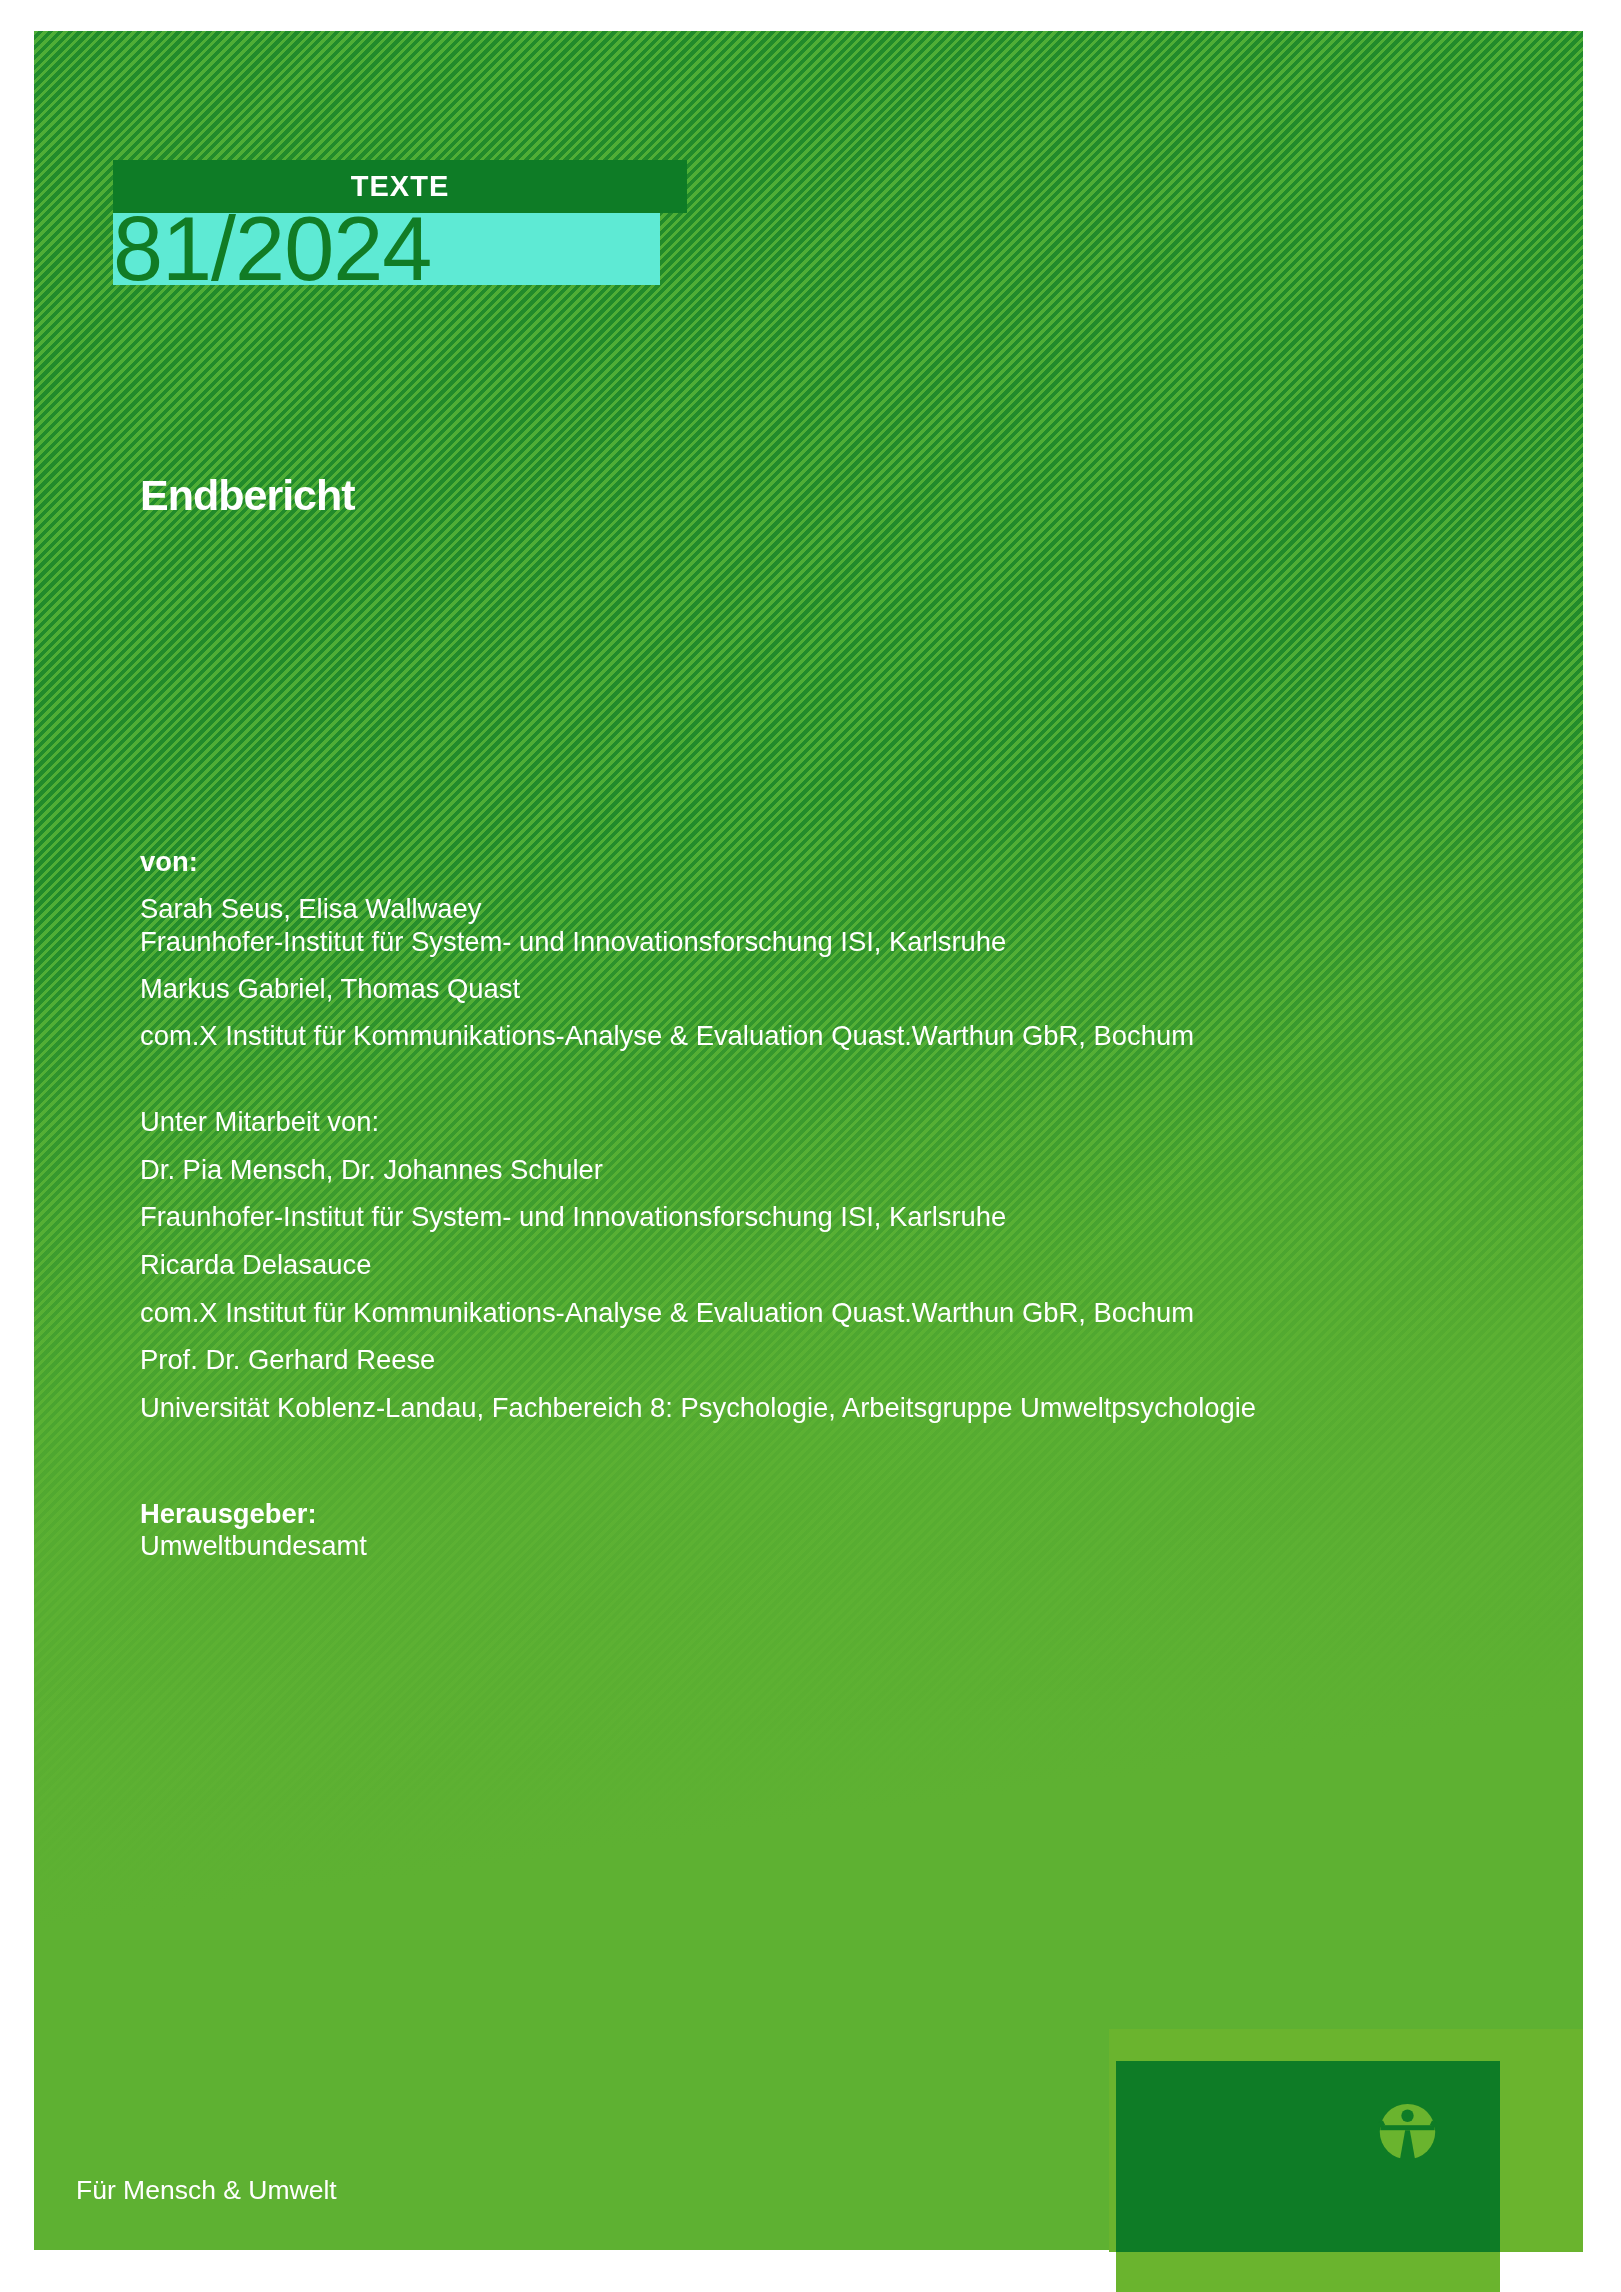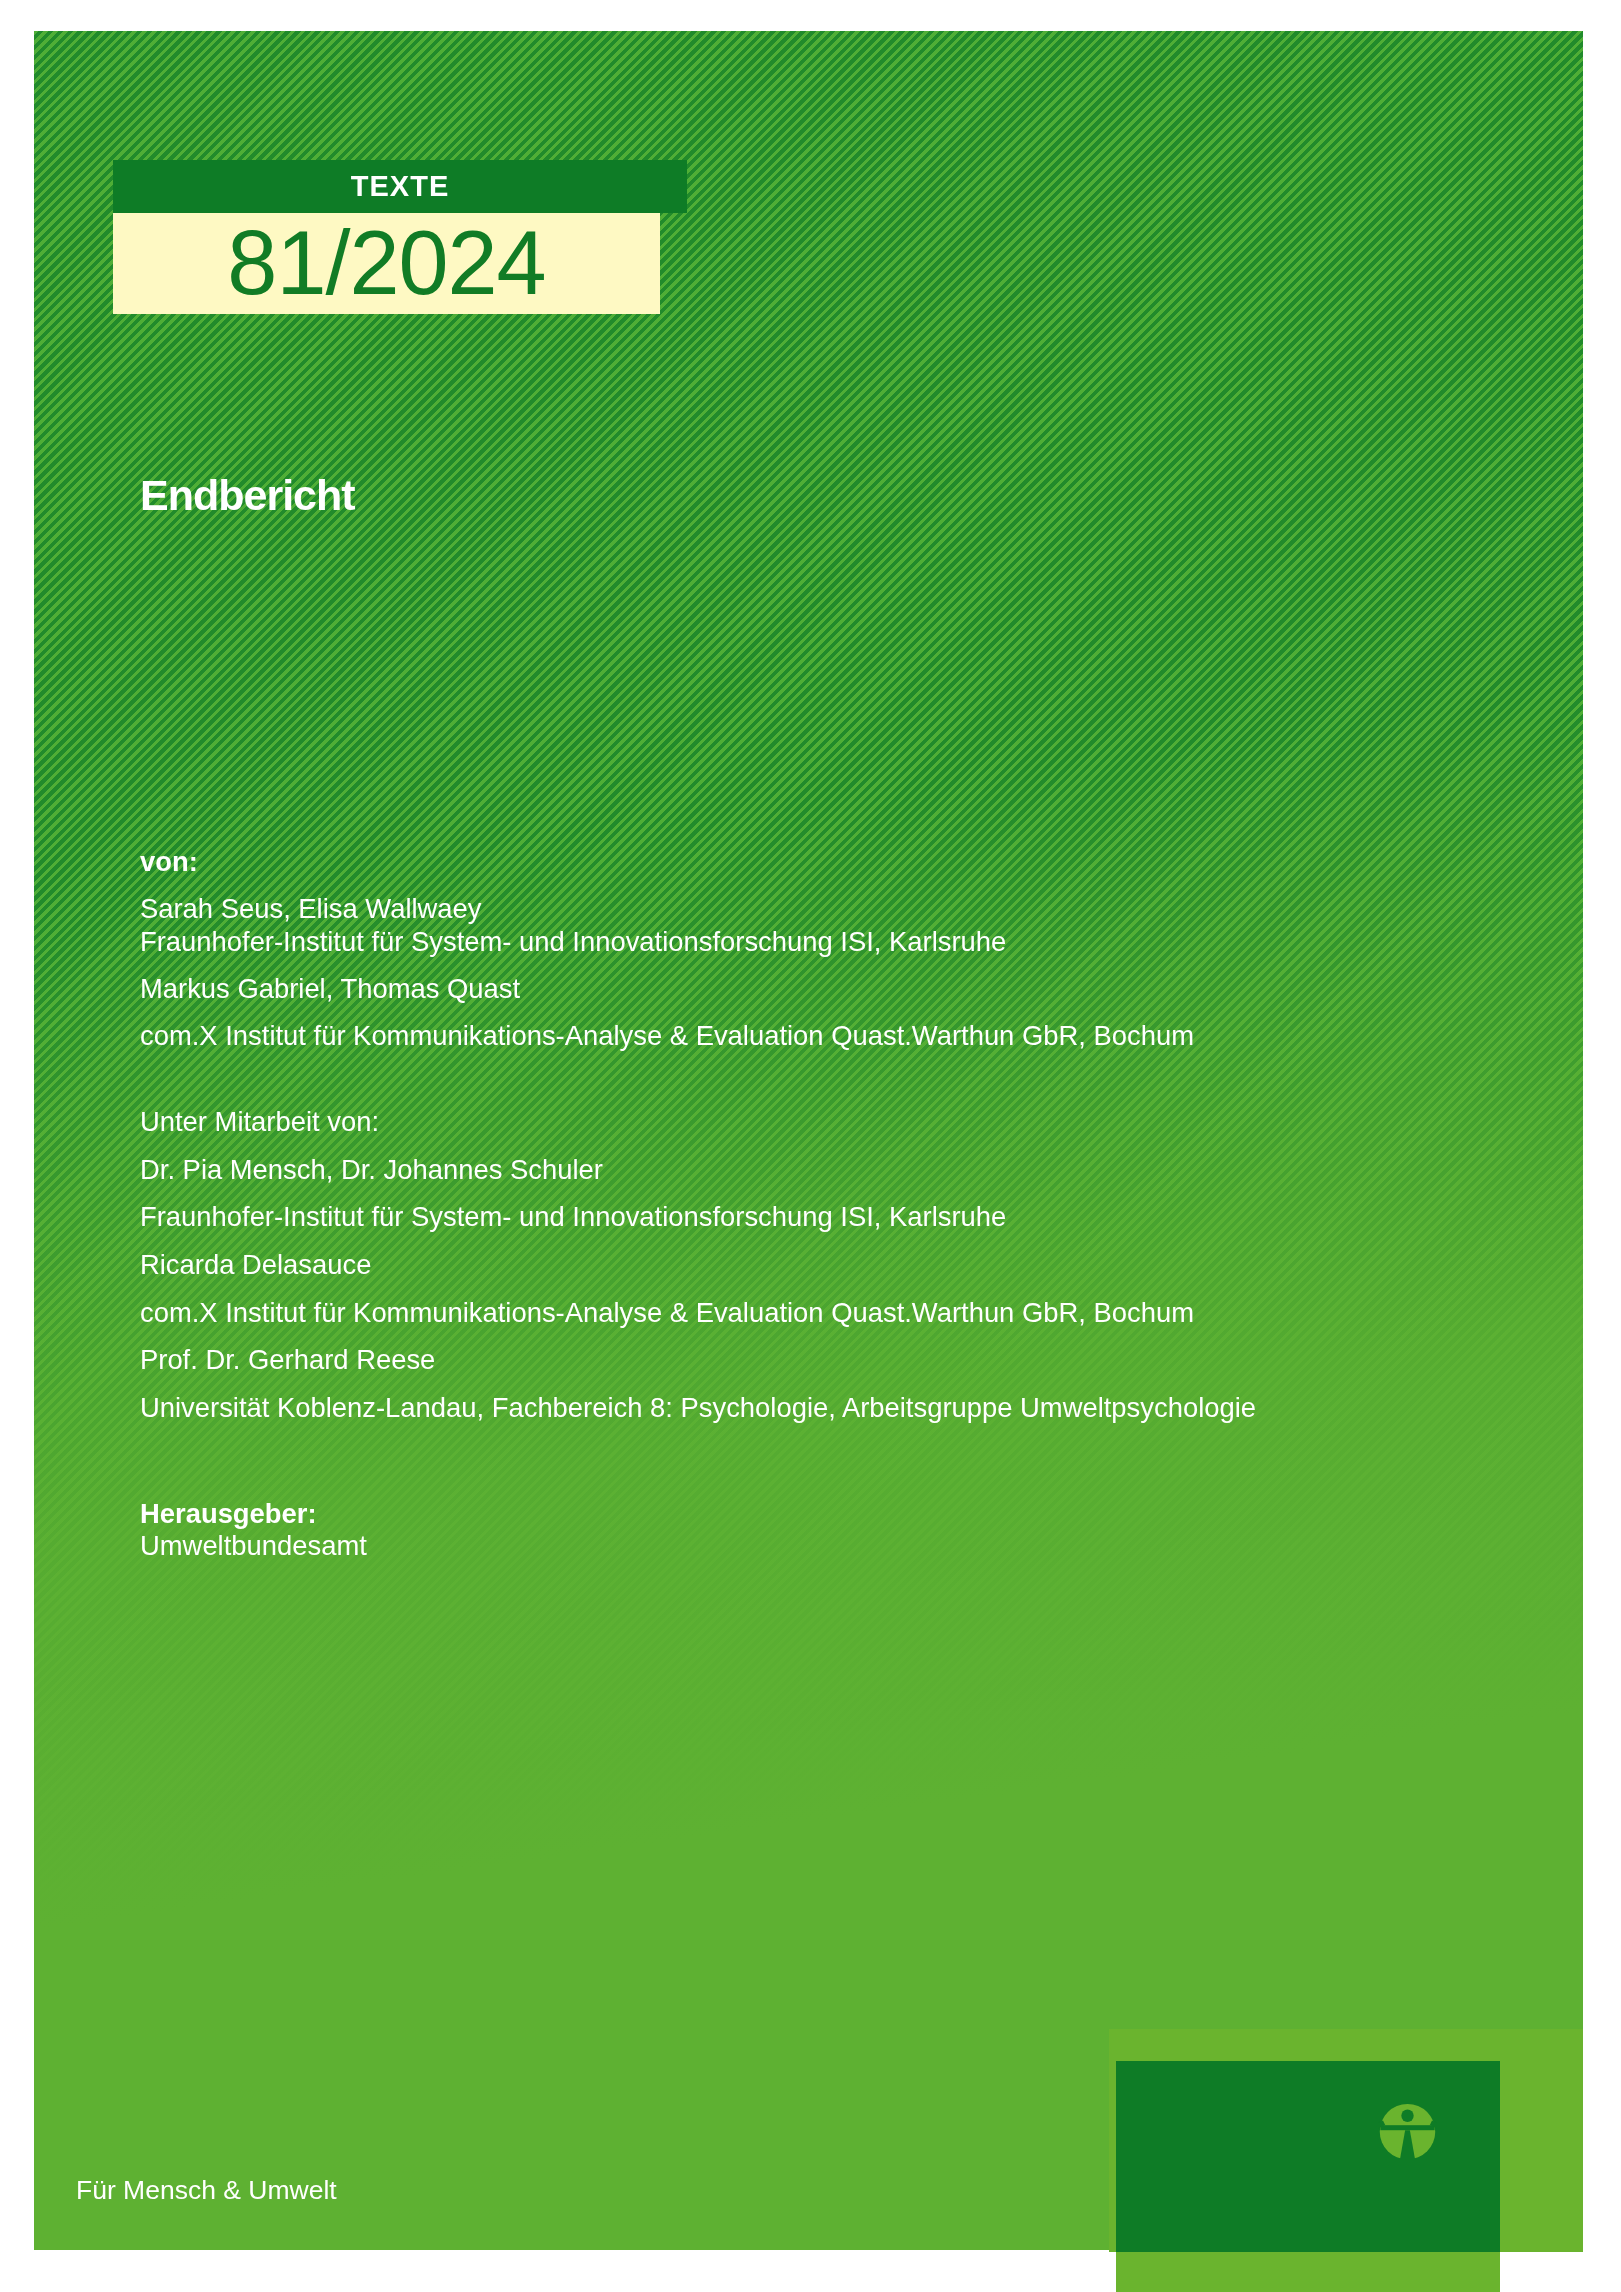--- a/index.html
+++ b/index.html
@@ -19,23 +19,23 @@
     background:linear-gradient(172deg,rgba(94,177,50,0) 36%,rgba(94,177,50,.85) 62%,#5eb132 78%);
   }
 
   
   .texte-band{
     left:113px;top:160px;width:574px;height:53px;background:#0e7c26;
     color:#ffffff;font-weight:bold;font-size:29px;letter-spacing:1px;
     display:flex;align-items:center;justify-content:center;
   }
   .issue-band{
-    left:113px;top:213px;width:547px;height:101px;background:#fef9c3;
+    left:113px;top:213px;width:547px;height:72px;background:#5eead4;
     color:#117c25;font-size:90px;letter-spacing:-1px;
-    display:flex;align-items:center;justify-content:center;
+    display:flex;align-items:center;justify-content:flex-start;
   }
 
   .doc-type{
     left:140px;top:471px;color:#ffffff;font-size:43px;font-weight:bold;letter-spacing:-1px;
   }
   .title{
     left:140px;top:546px;color:#ffffff;font-size:88px;font-weight:bold;
     letter-spacing:-2.5px;line-height:98px;white-space:nowrap;
   }
 

